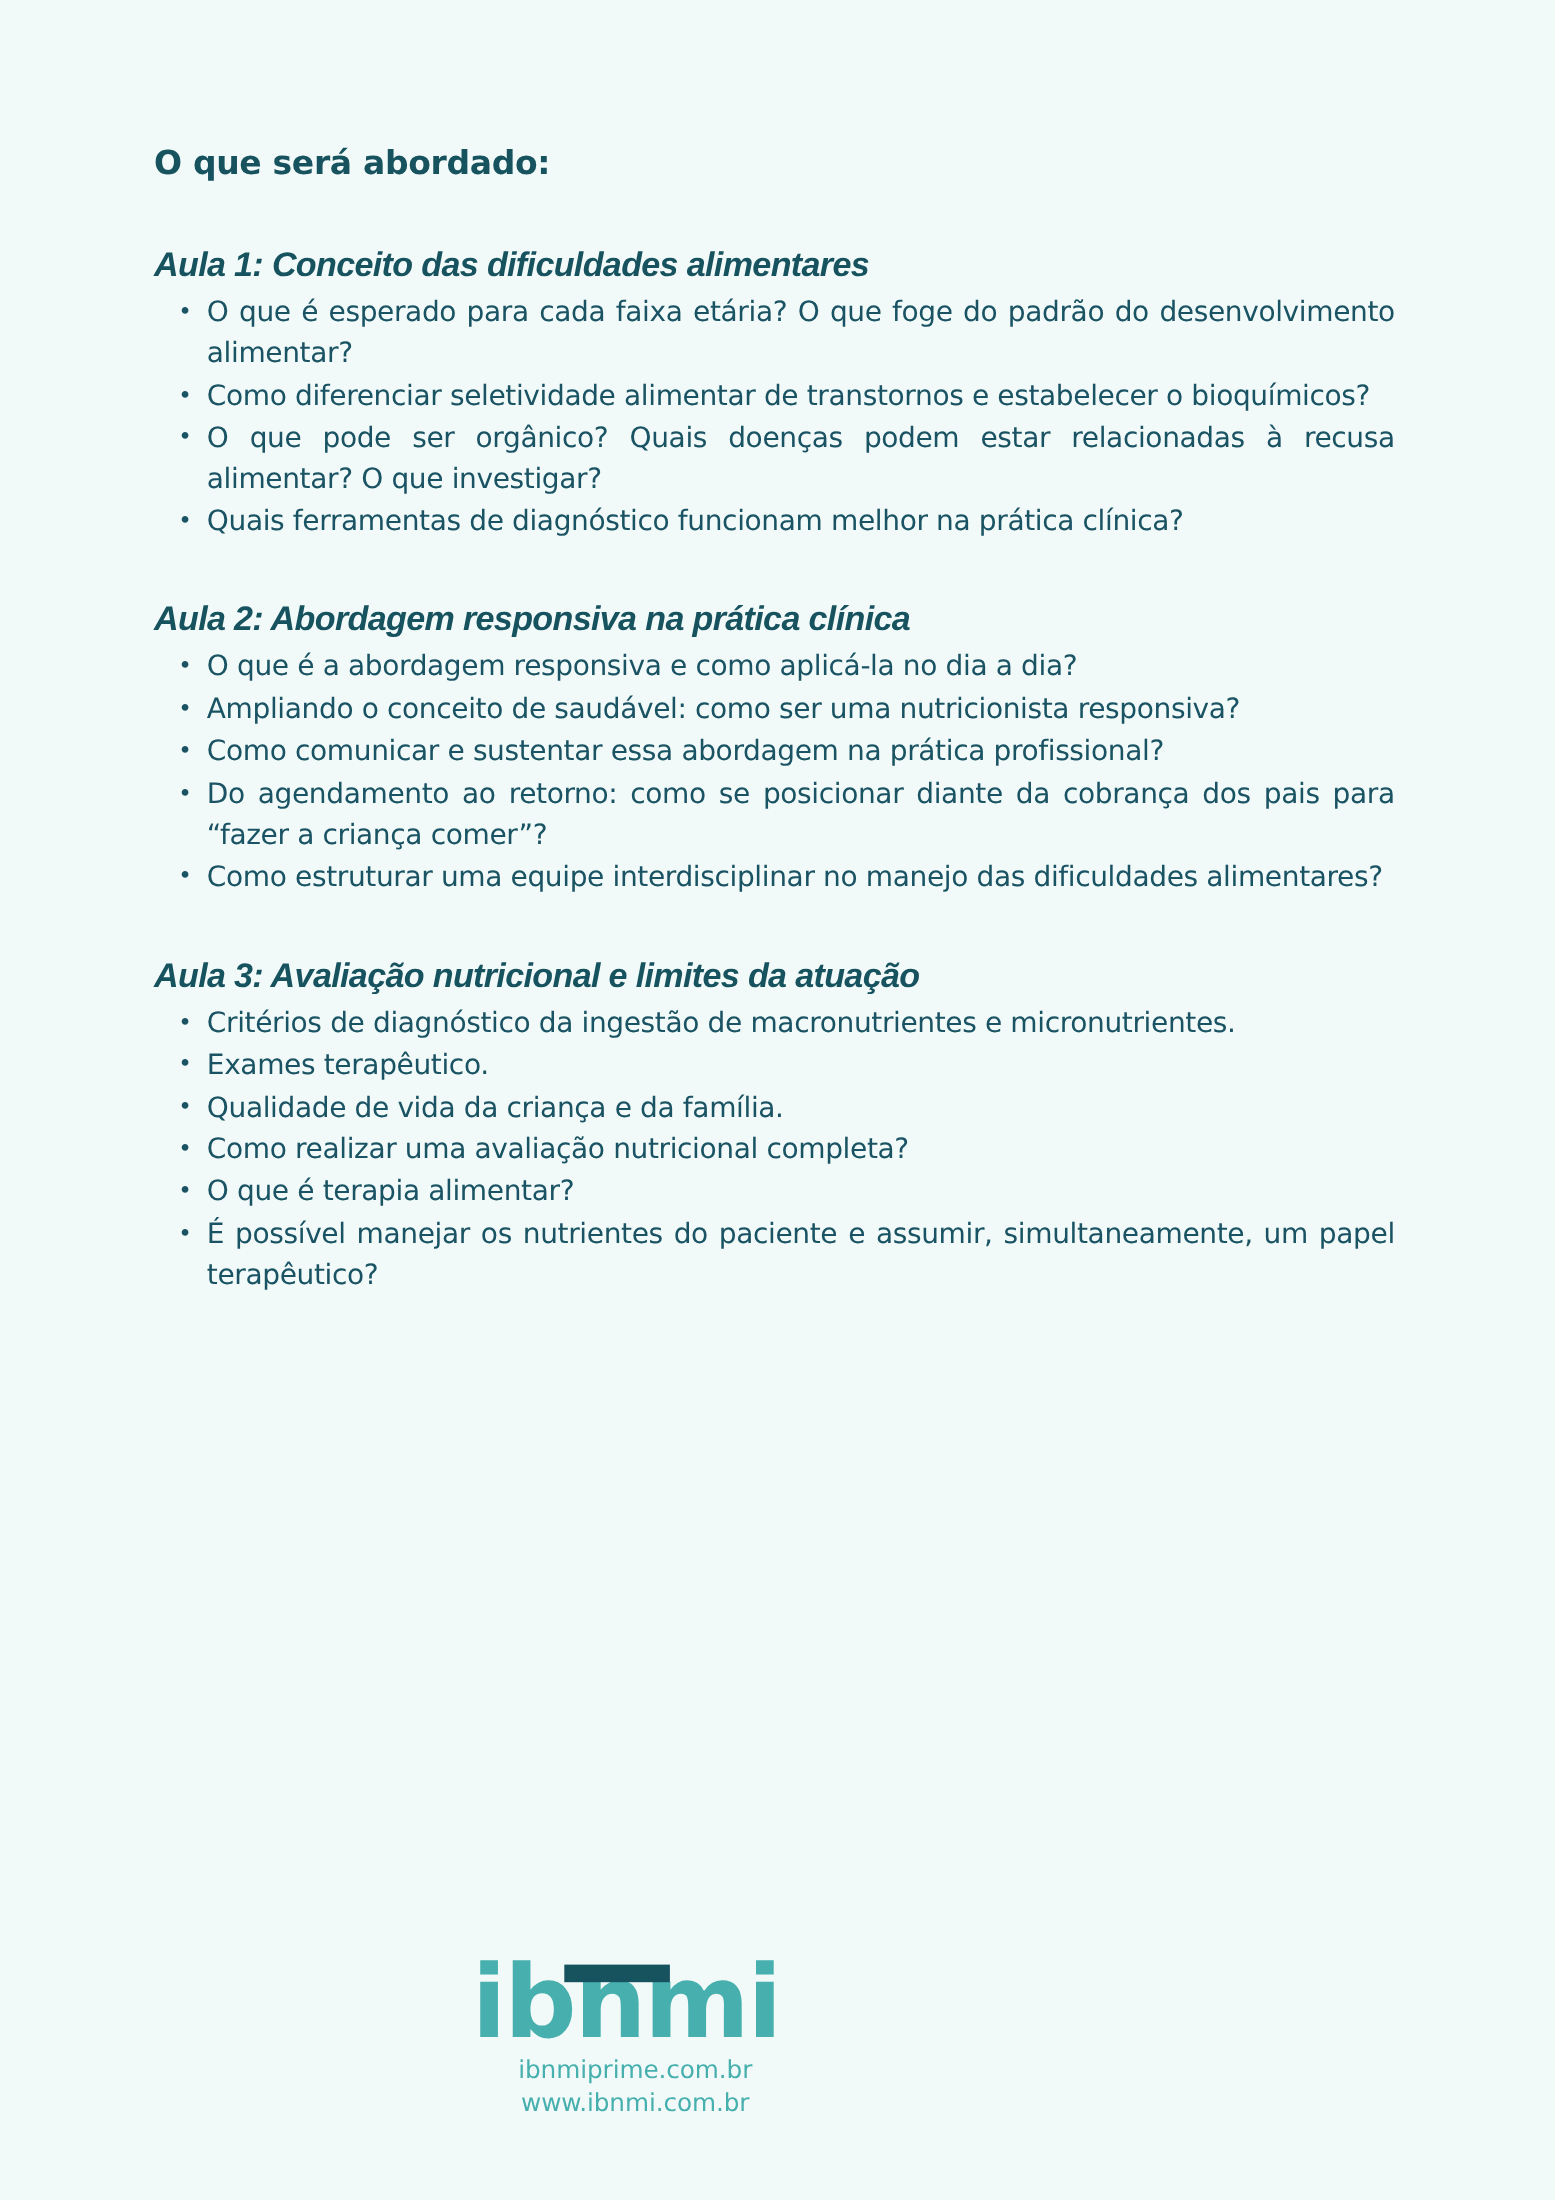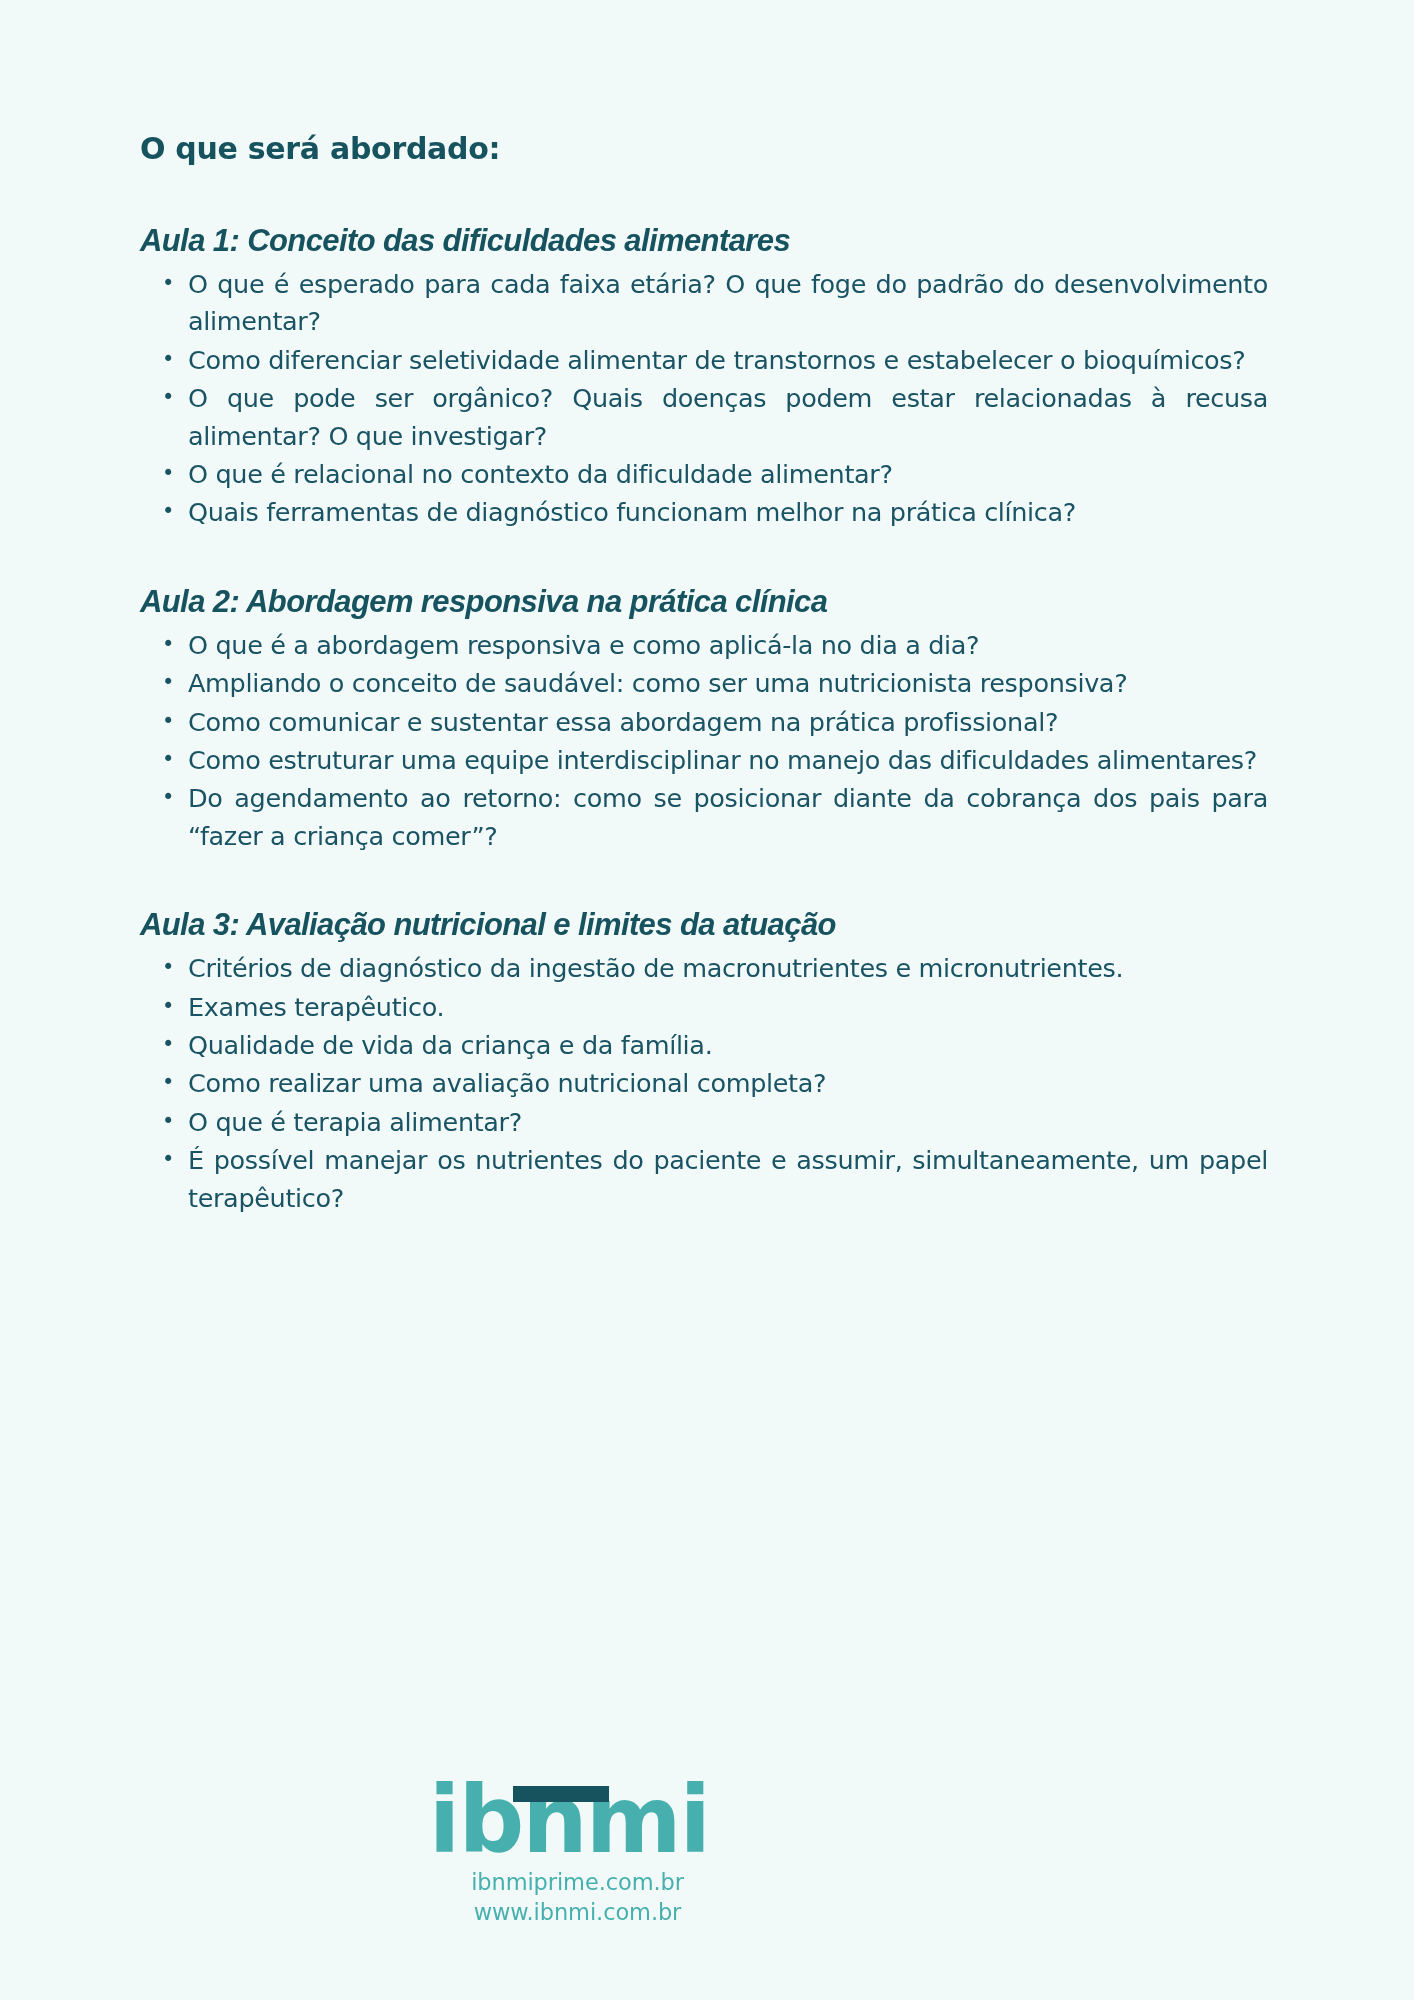--- a/index.html
+++ b/index.html
@@ -160,33 +160,32 @@
   <div class="content">
 
     <h1 class="doc-title">O que será abordado:</h1>
 
     <div class="section">
       <h2 class="section-title">Aula 1: Conceito das dificuldades alimentares</h2>
       <ul class="bullets">
         <li class="bullet">O que é esperado para cada faixa etária? O que foge do padrão do desenvolvimento alimentar?</li>
         <li class="bullet">Como diferenciar seletividade alimentar de transtornos e estabelecer o bioquímicos?</li>
         <li class="bullet">O que pode ser orgânico? Quais doenças podem estar relacionadas à recusa alimentar? O que investigar?</li>
-        <li class="bullet short">O que é relacional no contexto da dificuldade alimentar?</li>
         <li class="bullet">Quais ferramentas de diagnóstico funcionam melhor na prática clínica?</li>
       </ul>
     </div>
 
     <div class="section">
       <h2 class="section-title">Aula 2: Abordagem responsiva na prática clínica</h2>
       <ul class="bullets">
         <li class="bullet">O que é a abordagem responsiva e como aplicá-la no dia a dia?</li>
         <li class="bullet">Ampliando o conceito de saudável: como ser uma nutricionista responsiva?</li>
         <li class="bullet">Como comunicar e sustentar essa abordagem na prática profissional?</li>
+        <li class="bullet">Do agendamento ao retorno: como se posicionar diante da cobrança dos pais para “fazer a criança comer”?</li>
         <li class="bullet">Como estruturar uma equipe interdisciplinar no manejo das dificuldades alimentares?</li>
-        <li class="bullet">Do agendamento ao retorno: como se posicionar diante da cobrança dos pais para “fazer a criança comer”?</li>
       </ul>
     </div>
 
     <div class="section">
       <h2 class="section-title">Aula 3: Avaliação nutricional e limites da atuação</h2>
       <ul class="bullets">
         <li class="bullet">Critérios de diagnóstico da ingestão de macronutrientes e micronutrientes.</li>
         <li class="bullet short">Exames terapêutico.</li>
         <li class="bullet short">Qualidade de vida da criança e da família.</li>
         <li class="bullet short">Como realizar uma avaliação nutricional completa?</li>

